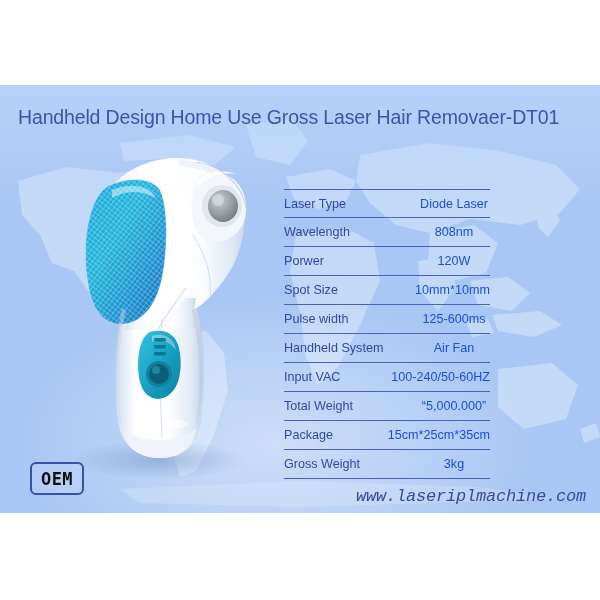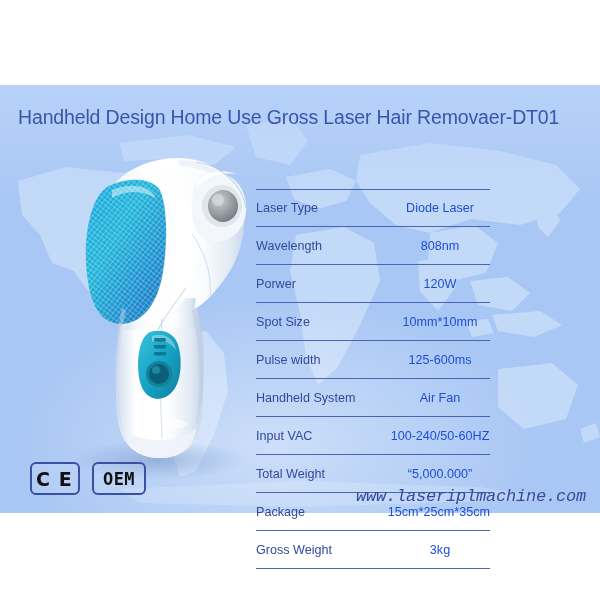--- a/index.html
+++ b/index.html
@@ -47,24 +47,25 @@
   }
 
   
   .spec-table {
     position:absolute;
     left:256px; top:189px;
     width:234px;
   }
   .spec-row {
     position:relative;
-    height:38px;
+    height:29px;
     border-bottom:1.4px solid #4b63b4;
     display:flex;
     align-items:center;
+    margin-left:28px;
   }
   .spec-row:first-child { border-top:1.4px solid #4b63b4; }
   .spec-label {
     width:134px;
     font-size:12.6px;
     color:#33499e;
     white-space:nowrap;
   }
   .spec-value {
     flex:1;
@@ -313,19 +314,18 @@
       <span class="spec-value">15cm*25cm*35cm</span>
     </div>
     <div class="spec-row">
       <span class="spec-label">Gross Weight</span>
       <span class="spec-value">3kg</span>
     </div>
 
   </div>
 
   <div class="badges">
-    <div class="badge badge-ce">C E</div>
     <div class="badge badge-oem">OEM</div>
   </div>
 
   <div class="website">www.laseriplmachine.com</div>
 
 </div>
 
 </body></html>

